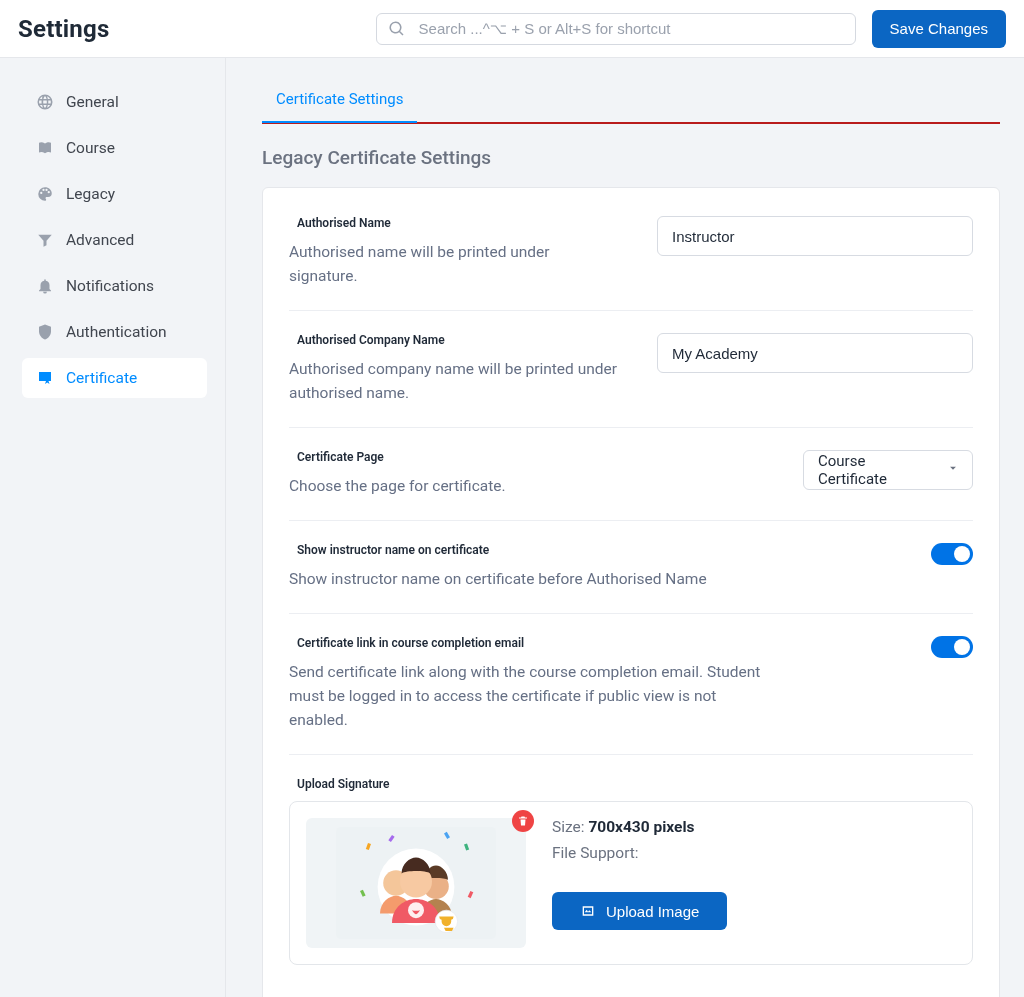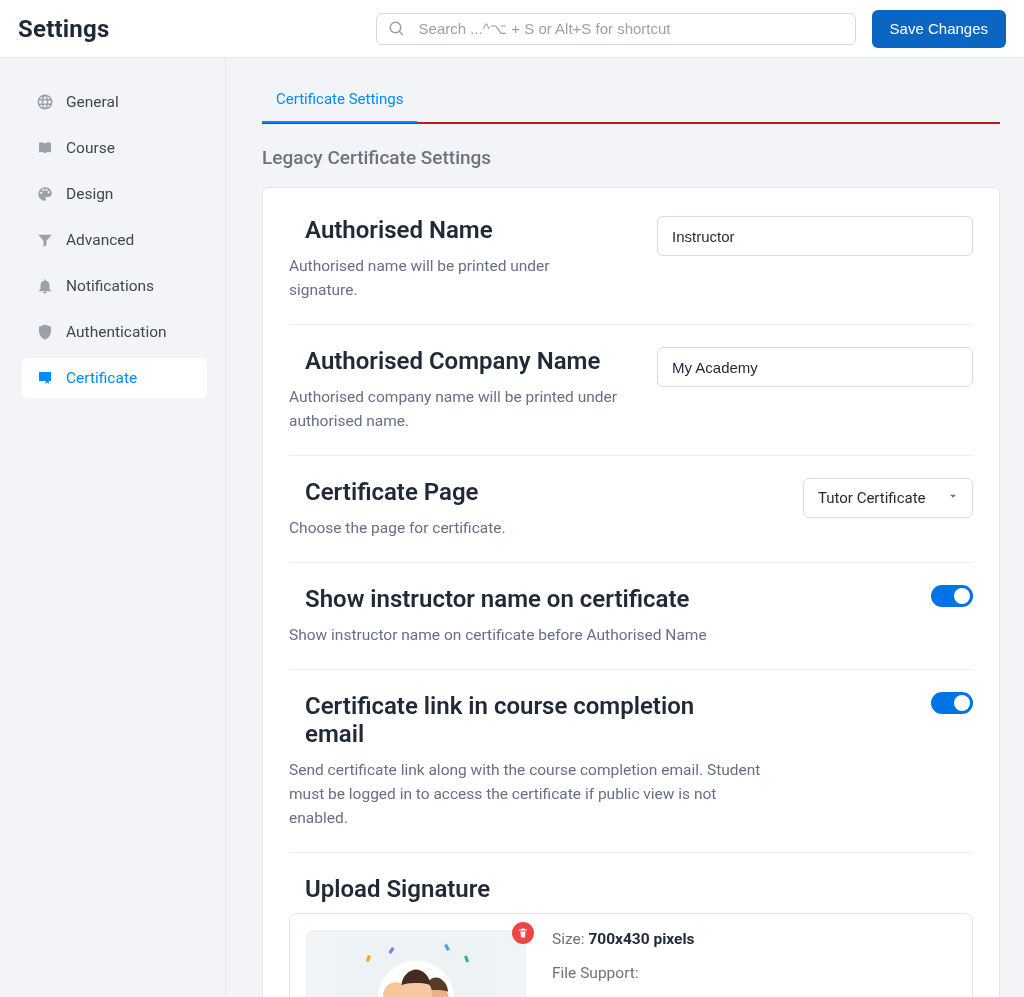--- a/index.html
+++ b/index.html
@@ -78,21 +78,21 @@
 
   .row{
     display:flex;gap:36px;align-items:flex-start;border-bottom:1px solid #eceef2;
     padding:22px 0
   }
   .row:first-child{padding-top:18px}
   .row.no-border{border-bottom:none}
   .row .left{flex:1 1 auto;min-width:0}
   .row .right{flex:0 0 auto;min-width:300px;display:flex;justify-content:flex-end;align-items:center}
   .row.wide .right{min-width:170px}
-  .row .title{font-size:24px;font-weight:600;color:#1f2937;margin:0 16px 10px}
+  .row .title{font-size:12px;font-weight:600;color:#1f2937;margin:0 8px 10px}
   .row .desc{font-size:15.5px;color:var(--muted);margin:0;line-height:1.55}
 
   .input{
     width:316px;height:40px;border:1px solid #d7dbe2;border-radius:6px;background:#fff;
     padding:0 14px;font-size:15px;color:#1f2937;outline:none
   }
   .select{
     width:170px;height:40px;border:1px solid #d7dbe2;border-radius:6px;background:#fff;
     padding:0 38px 0 14px;font-size:15px;color:#1f2937;display:flex;align-items:center;position:relative
   }
@@ -113,21 +113,21 @@
   .thumb{
     width:220px;height:130px;background:#f0f4f6;border-radius:6px;position:relative;overflow:visible;
     display:flex;align-items:center;justify-content:center
   }
   .thumb svg{width:160px;height:120px}
   .trash{
     position:absolute;top:-8px;right:-8px;width:22px;height:22px;border-radius:50%;
     background:#ef4444;display:flex;align-items:center;justify-content:center;cursor:pointer
   }
   .trash svg{width:12px;height:12px;fill:#fff}
-  .up-info{display:flex;flex-direction:column;gap:16px;font-size:15.5px;color:var(--muted2)}
+  .up-info{display:flex;flex-direction:column;gap:8px;font-size:15.5px;color:var(--muted2)}
   .up-info .size b{color:#1f2937;font-weight:700}
   .upload-btn{
     margin-top:22px;display:inline-flex;align-items:center;gap:10px;background:var(--blue-dark);color:#fff;border:none;border-radius:6px;
     height:38px;padding:0 28px;font-size:15px;cursor:pointer;width:fit-content
   }
   .upload-btn svg{width:16px;height:16px;fill:#fff}
 </style>
 </head>
 <body>
 
@@ -160,21 +160,21 @@
             </svg>
           </span>
         <span>Course</span>
       </li>
       <li class="side-item">
         <span class="icon">
             <svg viewBox="0 0 24 24">
               <path d="M12 3a9 9 0 000 18c1 0 1.5-.7 1.5-1.5 0-.4-.2-.8-.4-1-.3-.3-.4-.7-.4-1 0-.8.7-1.5 1.5-1.5H16a5 5 0 005-5c0-4.4-4-8-9-8zM7 12a1.5 1.5 0 110-3 1.5 1.5 0 010 3zm3-4a1.5 1.5 0 110-3 1.5 1.5 0 010 3zm4 0a1.5 1.5 0 110-3 1.5 1.5 0 010 3zm3 3a1.5 1.5 0 110-3 1.5 1.5 0 010 3z"></path>
             </svg>
           </span>
-        <span>Design</span>
+        <span>Legacy</span>
       </li>
       <li class="side-item">
         <span class="icon">
             <svg viewBox="0 0 24 24">
               <path d="M3 5h18l-7 8v6l-4 2v-8L3 5z"></path>
             </svg>
           </span>
         <span>Advanced</span>
       </li>
       <li class="side-item">
@@ -233,21 +233,21 @@
         </div>
       </div>
 
       <div class="row wide">
         <div class="left">
           <h3 class="title">Certificate Page</h3>
           <p class="desc">Choose the page for certificate.</p>
         </div>
         <div class="right">
           <div class="select">
-            <span>Tutor Certificate</span>
+            <span>Course Certificate</span>
             <span class="caret"><svg viewBox="0 0 24 24">
                   <path d="M7 10l5 5 5-5z"></path>
                 </svg></span>
           </div>
         </div>
       </div>
 
       <div class="row wide">
         <div class="left">
           <h3 class="title">Show instructor name on certificate</h3>

